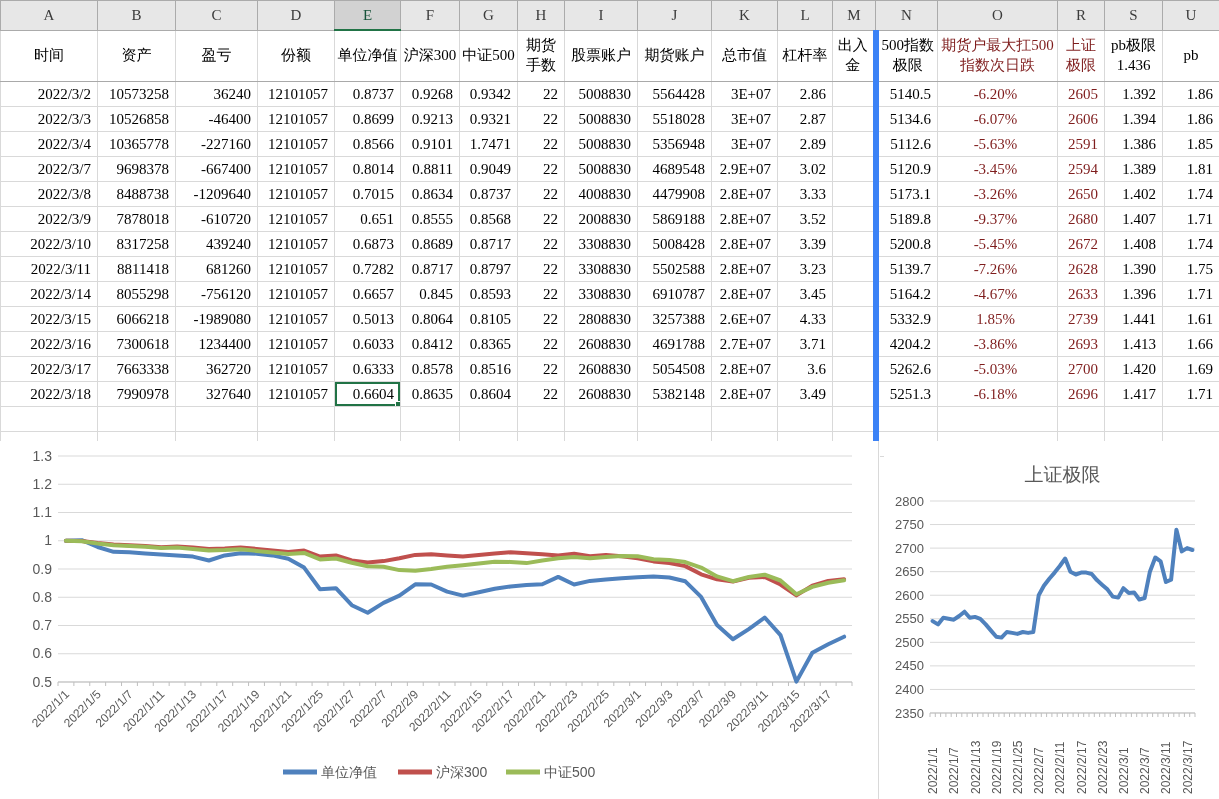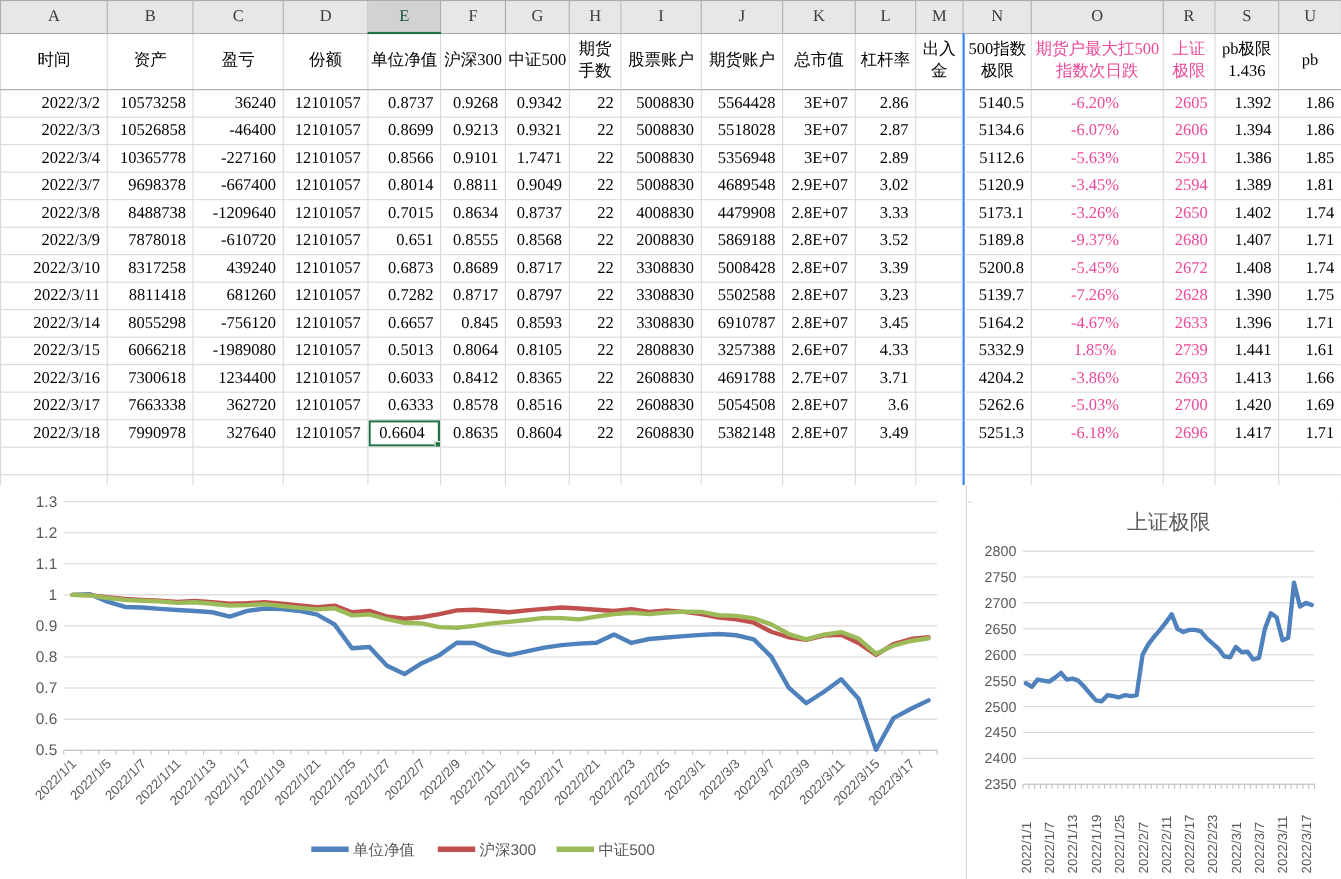--- a/index.html
+++ b/index.html
@@ -6,24 +6,24 @@
   #screen{position:relative;width:1219px;height:799px;background:#fff;overflow:hidden;
           font-family:"Liberation Serif","DejaVu Serif",serif;}
   table#sheet{border-collapse:collapse;table-layout:fixed;width:1219px;}
   #sheet td{border:1px solid #D9D9D9;font-size:15px;color:#000;padding:0 6px 0 2px;
             white-space:nowrap;overflow:hidden;height:24px;line-height:24px;text-align:right;}
   #sheet td.collet{background:#E7E7E7;border:1px solid #ABABAB;text-align:center;color:#3b3b3b;
             height:28px;line-height:28px;padding:0;font-size:15px;}
   #sheet td.selcol{background:#D2D2D2;border-bottom:2px solid #217346;color:#17533a;}
   #sheet td.hdr{text-align:center;white-space:normal;line-height:1.3;height:48px;
             padding:1px 2px;vertical-align:middle;border-top:1px solid #9b9b9b;border-bottom:1px solid #a9a9a9;}
-  #sheet td.red{color:#ec4899;}
+  #sheet td.red{color:#7f1d1d;}
   #sheet td.ctr{text-align:center;}
-  #sheet td.bdiv{border-left:2px solid #3b82f6;}
-  #sheet td.selcell{position:relative;text-align:center;}
+  #sheet td.bdiv{border-left:6px solid #3b82f6;}
+  #sheet td.selcell{position:relative;}
   #sheet td.selcell::before{content:"";position:absolute;inset:0;border:2px solid #217346;pointer-events:none;}
   #sheet td.selcell::after{content:"";position:absolute;right:-2px;bottom:-2px;width:5px;height:5px;
             background:#217346;border:1px solid #fff;z-index:2;}
   .chartbox{position:absolute;background:#fff;}
   #left-chart{left:0;top:441px;width:880px;height:358px;}
   #right-chart{left:884px;top:441px;width:335px;height:358px;}
   #chart-gap-line{position:absolute;left:878px;top:441px;width:1px;height:358px;background:#D9D9D9;}
   .chartbox svg text{font-family:"Liberation Sans","DejaVu Sans",sans-serif;}
 </style>
 </head>

